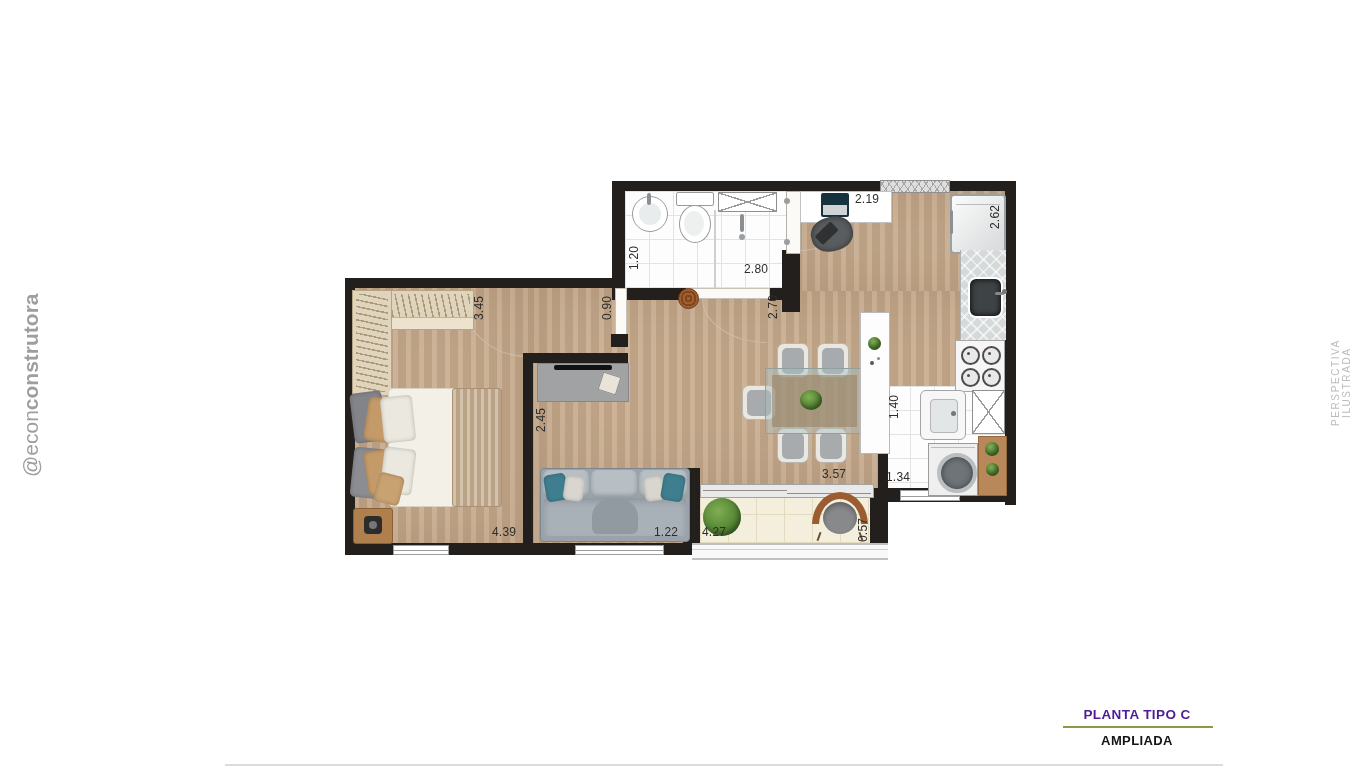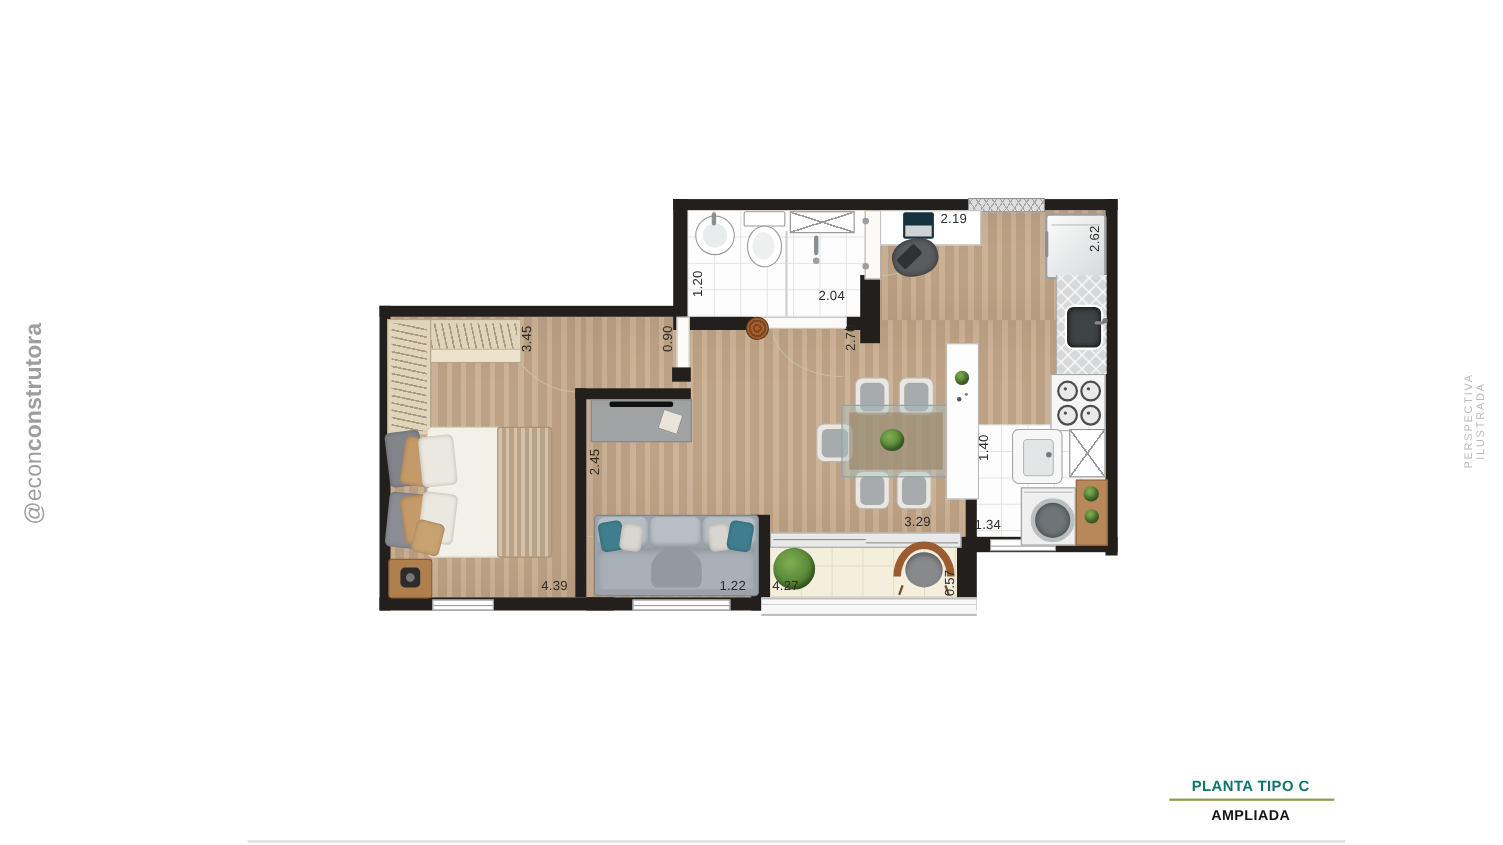--- a/index.html
+++ b/index.html
@@ -42,21 +42,21 @@
 </head>
 <body>
 <div id="page">
 
 <div class="abs vtext" style="left:14px;top:260px;height:250px;width:34px;font-size:21px;color:#9e9e9e;text-align:center;line-height:34px;">
   <span>@econ</span><span style="font-weight:bold">construtora</span>
 </div>
 
 <div class="abs vtext" style="left:1330px;top:310px;height:145px;width:16px;font-size:10px;letter-spacing:1.6px;color:#bcbcbc;text-align:center;">PERSPECTIVA ILUSTRADA</div>
 
-<div class="abs" style="left:1058px;top:707px;width:158px;text-align:center;font-size:13.5px;font-weight:bold;color:#0f766e;letter-spacing:.4px;">PLANTA TIPO C</div>
+<div class="abs" style="left:1058px;top:707px;width:158px;text-align:center;font-size:13.5px;font-weight:bold;color:#4c1d95;letter-spacing:.4px;">PLANTA TIPO C</div>
 <div class="abs" style="left:1063px;top:726px;width:150px;height:2px;background:#8a9b45;"></div>
 <div class="abs" style="left:1058px;top:733px;width:158px;text-align:center;font-size:13px;font-weight:bold;color:#141414;letter-spacing:.4px;">AMPLIADA</div>
 <div class="abs" style="left:225px;top:764px;width:998px;height:2px;background:#dcdcdc;"></div>
 
 <div class="wood" style="left:533px;top:288px;width:472px;height:200px;"></div>
 <div class="wood" style="left:533px;top:488px;width:167px;height:55px;"></div>
 <div class="wood" style="left:788px;top:191px;width:217px;height:100px;"></div>
 <div class="wood" style="left:353px;top:288px;width:180px;height:255px;"></div>
 <div class="tile" style="left:625px;top:191px;width:163px;height:97px;"></div>
 <div class="tile" style="left:886px;top:386px;width:119px;height:111px;"></div>
@@ -219,26 +219,26 @@
 <div class="abs" style="left:812px;top:492px;width:58px;height:48px;">
   <div style="position:absolute;left:0;top:0;width:56px;height:66px;border:7px solid #9a5c30;border-radius:50%;box-sizing:border-box;clip-path:inset(0 0 34px 0);"></div>
   <div style="position:absolute;left:11px;top:10px;width:34px;height:32px;background:#87898b;border-radius:50%;box-shadow:inset 0 3px 5px rgba(0,0,0,.3);"></div>
   <div style="position:absolute;left:6px;top:40px;width:2px;height:9px;background:#6b4a2e;transform:rotate(20deg);"></div>
   <div style="position:absolute;left:48px;top:40px;width:2px;height:9px;background:#6b4a2e;transform:rotate(-20deg);"></div>
 </div>
 
 <div class="dim dim-v" style="left:472px;top:286px;height:34px;">3.45</div>
 <div class="dim dim-v" style="left:600px;top:286px;height:34px;">0.90</div>
 <div class="dim dim-v" style="left:627px;top:236px;height:34px;">1.20</div>
-<div class="dim" style="left:744px;top:262px;">2.04</div>
+<div class="dim" style="left:744px;top:262px;">2.80</div>
 <div class="dim dim-v" style="left:766px;top:285px;height:34px;">2.70</div>
 <div class="dim" style="left:855px;top:192px;">2.19</div>
 <div class="dim dim-v" style="left:988px;top:195px;height:34px;">2.62</div>
 <div class="dim dim-v" style="left:534px;top:398px;height:34px;">2.45</div>
 <div class="dim dim-v" style="left:887px;top:385px;height:34px;">1.40</div>
 <div class="dim" style="left:492px;top:525px;">4.39</div>
 <div class="dim" style="left:654px;top:525px;">1.22</div>
 <div class="dim" style="left:702px;top:525px;">4.27</div>
 <div class="dim dim-v" style="left:856px;top:508px;height:34px;">0.57</div>
-<div class="dim" style="left:822px;top:467px;">3.29</div>
+<div class="dim" style="left:822px;top:467px;">3.57</div>
 <div class="dim" style="left:886px;top:470px;">1.34</div>
 
 </div>
 
 </body></html>

